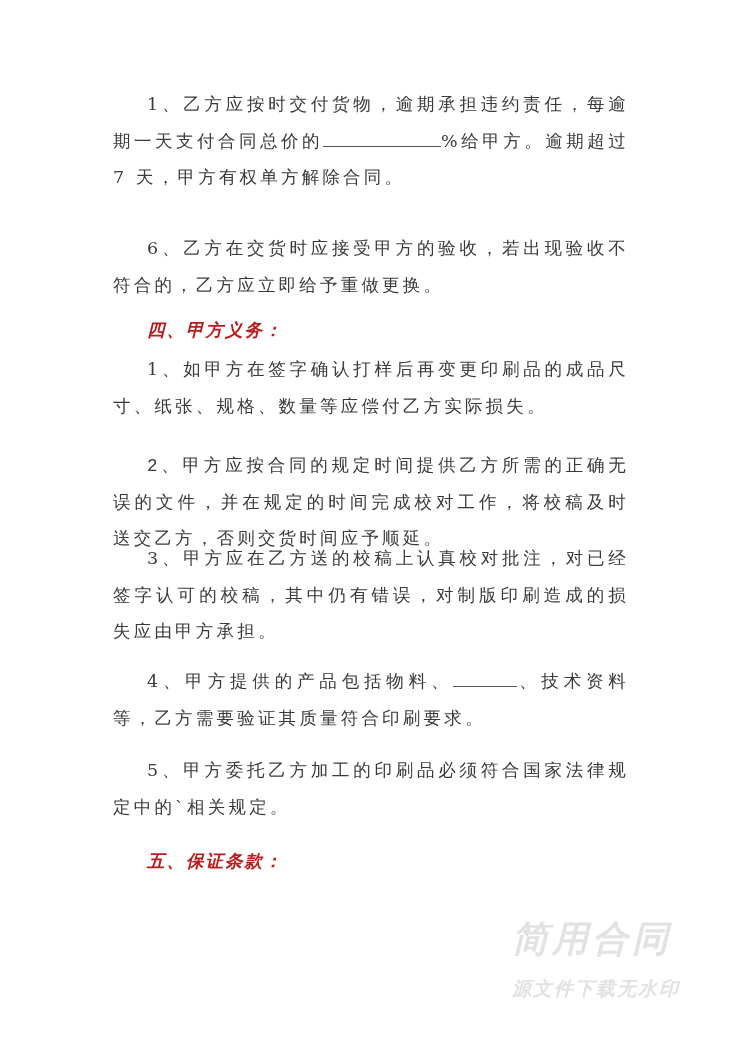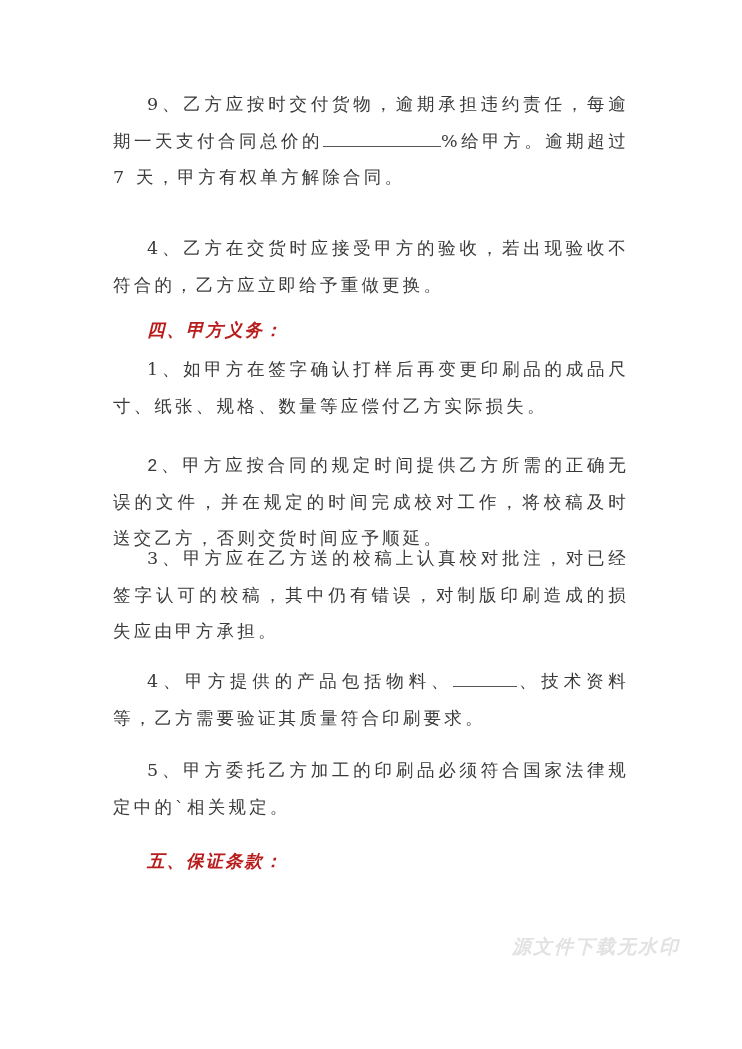--- a/index.html
+++ b/index.html
@@ -68,35 +68,36 @@
       line-height: 30px;
       letter-spacing: 2px;
       margin-top: 13px;
     }
   </style>
 </head>
 <body>
 
 <div class="page">
 
-  <p class="para" style="top:86px;"><span>9、乙方应按时交付货物，逾期承担违约责任，每逾期一天支付合同总价的</span><span class="blank" style="width:118px;"></span><span>%给甲方。逾期超过 7 天，甲方有权单方解除合同。</span></p>
+  <p class="para" style="top:86px;"><span>1、乙方应按时交付货物，逾期承担违约责任，每逾期一天支付合同总价的</span><span class="blank" style="width:118px;"></span><span>%给甲方。逾期超过 7 天，甲方有权单方解除合同。</span></p>
 
-  <p class="para" style="top:230px;">4、乙方在交货时应接受甲方的验收，若出现验收不符合的，乙方应立即给予重做更换。</p>
+  <p class="para" style="top:230px;">6、乙方在交货时应接受甲方的验收，若出现验收不符合的，乙方应立即给予重做更换。</p>
 
   <p class="para heading" style="top:312px;">四、甲方义务：</p>
 
   <p class="para" style="top:351px;">1、如甲方在签字确认打样后再变更印刷品的成品尺寸、纸张、规格、数量等应偿付乙方实际损失。</p>
 
   <p class="para" style="top:448px;font-family:Liberation Mono, monospace;">2、甲方应按合同的规定时间提供乙方所需的正确无误的文件，并在规定的时间完成校对工作，将校稿及时送交乙方，否则交货时间应予顺延。</p>
 
   <p class="para" style="top:540px;">3、甲方应在乙方送的校稿上认真校对批注，对已经签字认可的校稿，其中仍有错误，对制版印刷造成的损失应由甲方承担。</p>
 
   <p class="para" style="top:663px;"><span>4、甲方提供的产品包括物料、</span><span class="blank" style="width:64px;"></span><span>、技术资料等，乙方需要验证其质量符合印刷要求。</span></p>
 
   <p class="para" style="top:752px;">5、甲方委托乙方加工的印刷品必须符合国家法律规定中的`相关规定。</p>
 
   <p class="para heading" style="top:843px;">五、保证条款：</p>
 
 </div>
 
 <div class="watermark">
+  <div class="wm-title">简用合同</div>
   <div class="wm-sub">源文件下载无水印</div>
 </div>
 
 </body></html>

